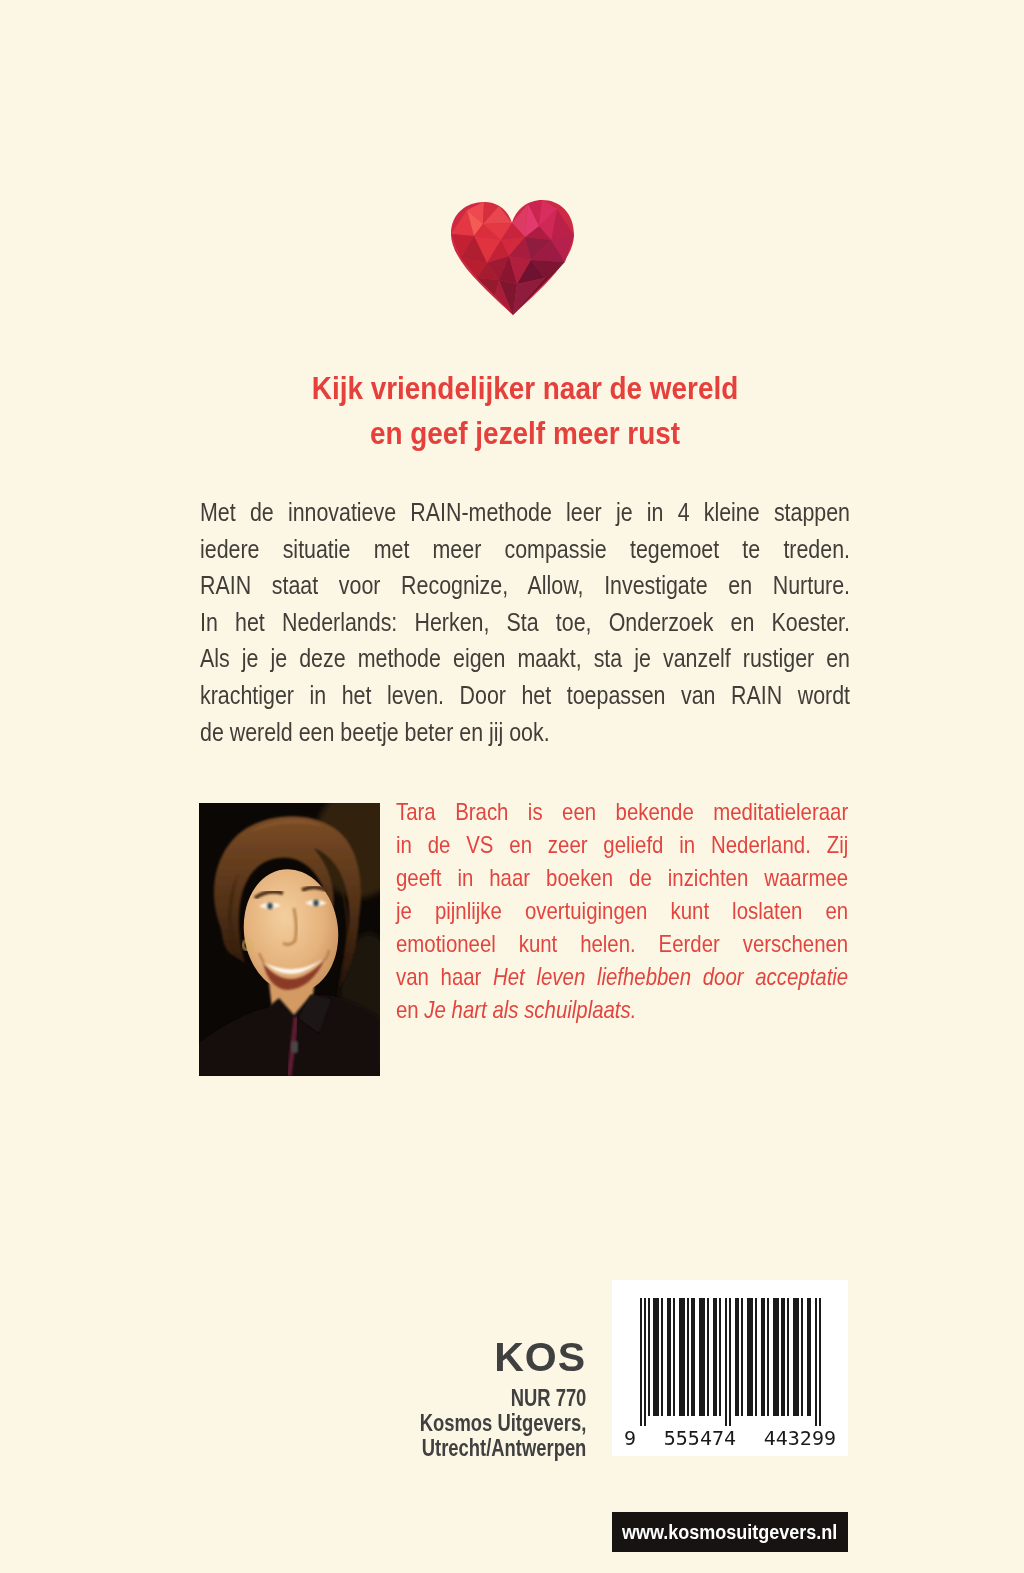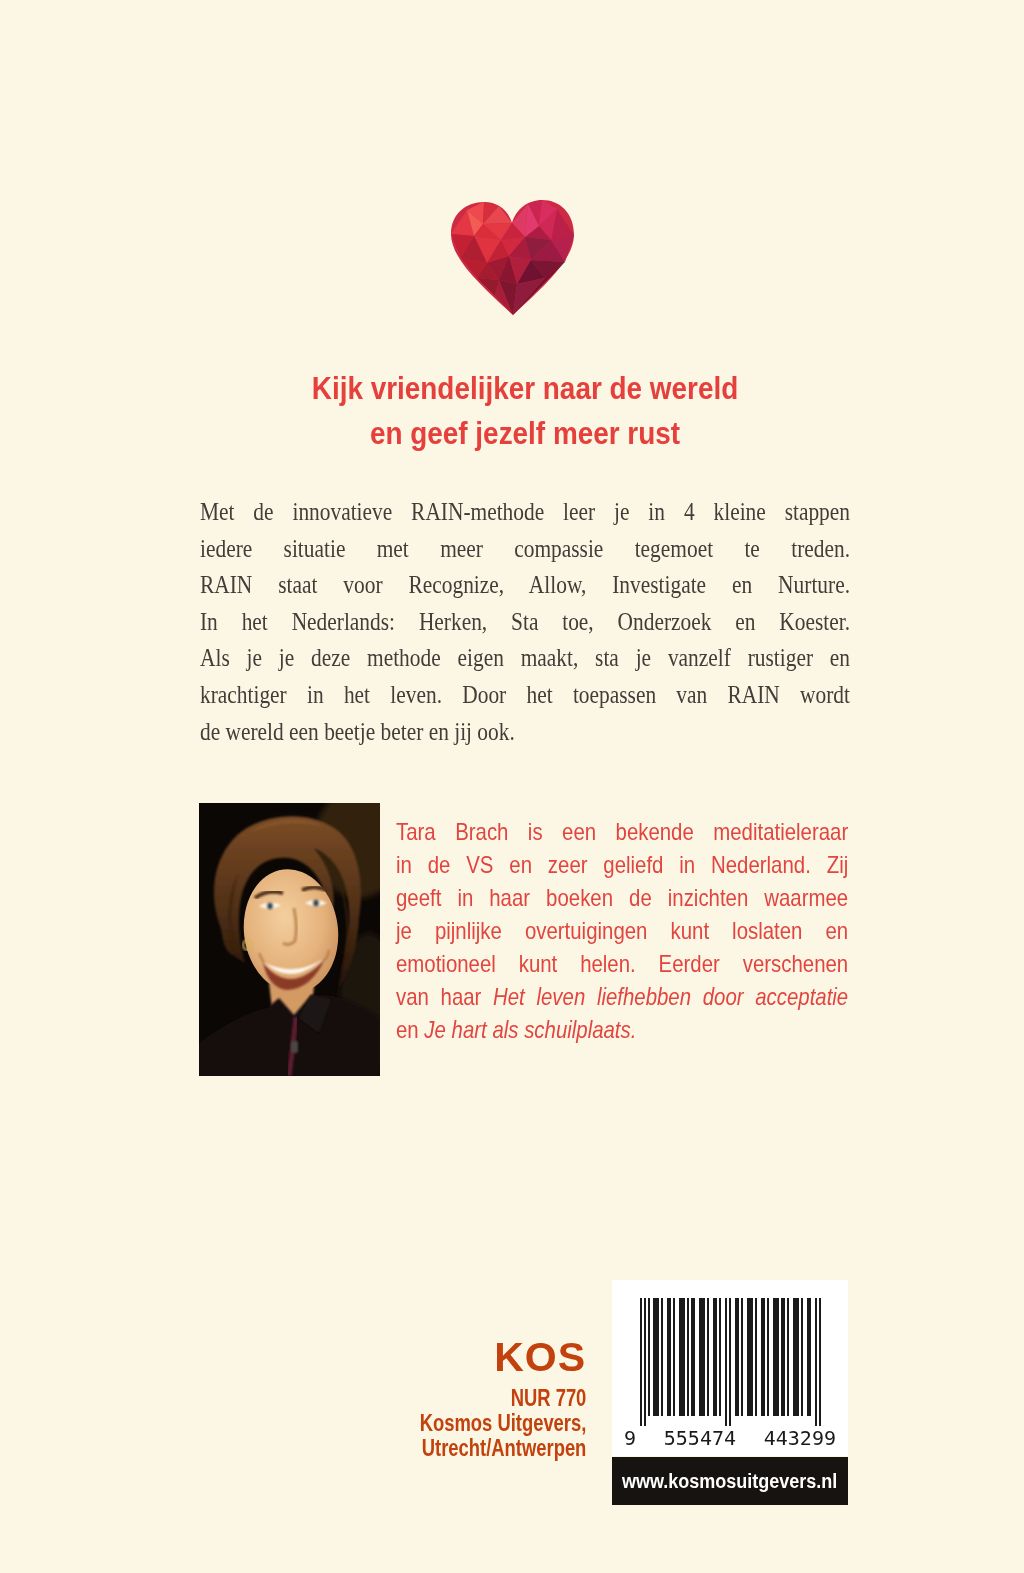--- a/index.html
+++ b/index.html
@@ -10,53 +10,53 @@
   }
   
   #heart{position:absolute; left:447px; top:196px; width:132px; height:124px;}
   
   #headline{
     position:absolute; left:200px; top:366px; width:650px;
     text-align:center; color:#e5403c; font-weight:700; font-size:31px; line-height:45px;
     transform:scaleX(0.9); transform-origin:50% 0;
   }
   
-  #body-par{position:absolute; left:200px; top:494px; width:650px; height:262px; overflow:visible;font-family:Liberation Serif, serif;}
+  #body-par{position:absolute; left:200px; top:494px; width:650px; height:262px; overflow:visible;}
   #body-par .inner{
     width:790px; transform:scaleX(0.8228); transform-origin:0 0;
     font-size:26px; line-height:36.6px; color:#413d38; font-weight:400;
   }
   .jline{text-align:justify; text-align-last:justify;}
   .jline.last{text-align-last:left;}
   
   #photo{position:absolute; left:199px; top:803px; width:181px; height:273px;}
   
-  #bio{position:absolute; left:396px; top:795px; width:452px;margin-top:20px;}
+  #bio{position:absolute; left:396px; top:795px; width:452px;}
   #bio .inner{
     width:532px; transform:scaleX(0.85); transform-origin:0 0;
     font-size:24px; line-height:33px; color:#e2453f; font-weight:400;
   }
   #bio em{font-style:italic;}
   
-  #publisher{position:absolute; right:438px; top:1342px; text-align:right; color:#c2410c;}
+  #publisher{position:absolute; right:438px; top:1342px; text-align:right; color:#404040;}
   #logo{font-weight:800; font-size:41px; line-height:30px; letter-spacing:1px;}
   #logo .dot{display:inline-block; font-size:30px; vertical-align:3px; letter-spacing:0;}
   .publine{font-weight:700; font-size:23px; line-height:25px;
            transform:scaleX(0.8); transform-origin:100% 50%; white-space:nowrap;}
   #nur{margin-top:14px;}
   
   #barcode-box{position:absolute; left:612px; top:1280px; width:236px; height:176px; background:#ffffff;}
   #barcode-box svg{position:absolute; left:28px; top:18px;}
   #isbn{
     position:absolute; left:0; bottom:6px; width:100%;
     font-family:"DejaVu Sans Mono", monospace; font-size:20px; color:#1a1a1a;
     display:flex; justify-content:space-between; padding:0 12px; box-sizing:border-box;
   }
   #webbar{
-    position:absolute; left:612px; top:1457px; width:236px; height:48px; background:#171310;
+    position:absolute; left:612px; top:1512px; width:236px; height:40px; background:#171310;
     display:flex; align-items:center; justify-content:center;
   }
   #webbar span{
     color:#ffffff; font-weight:700; font-size:20px; white-space:nowrap;
     transform:scaleX(0.9); transform-origin:50% 50%;
   }
 </style>
 </head>
 <body>
 

